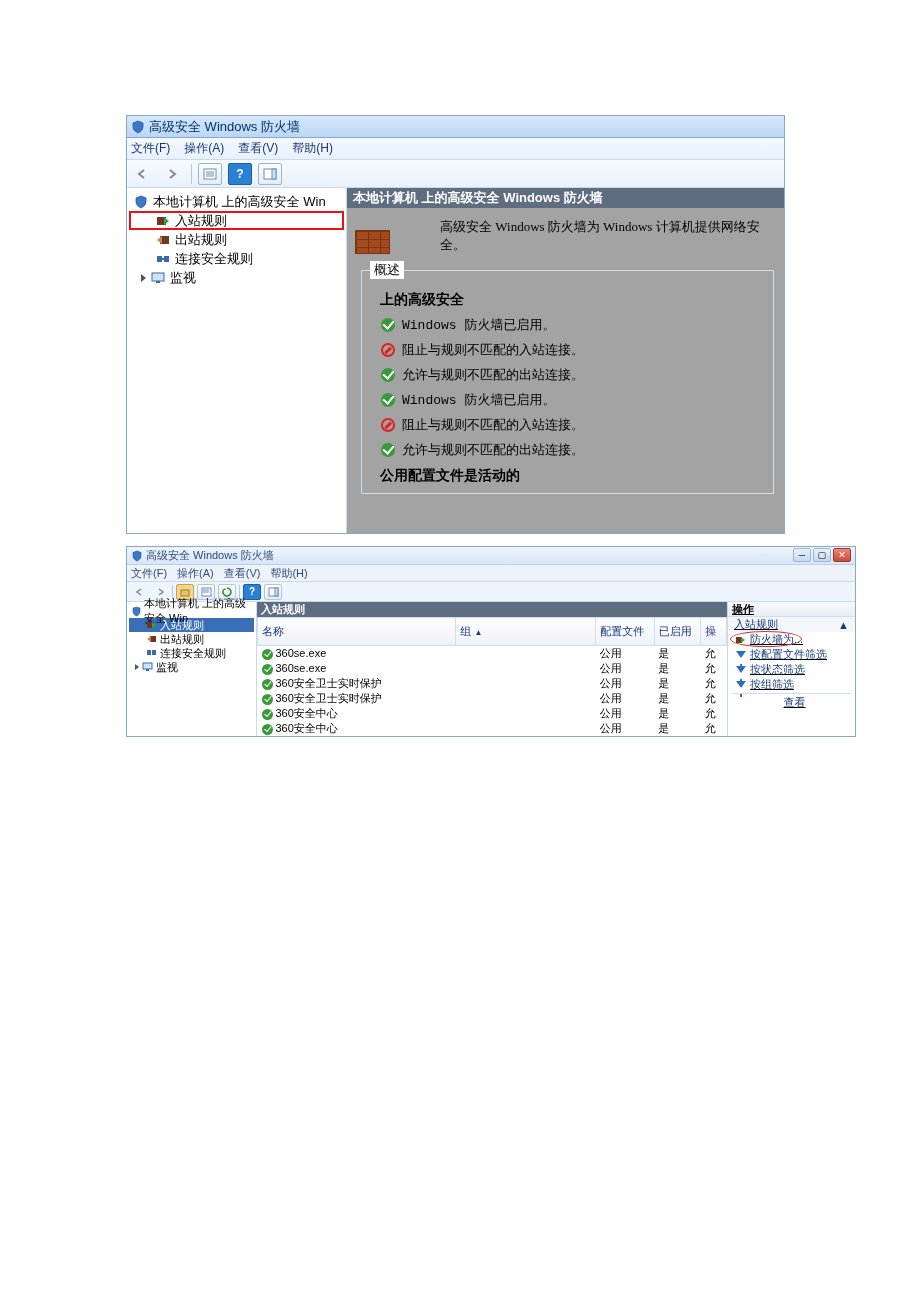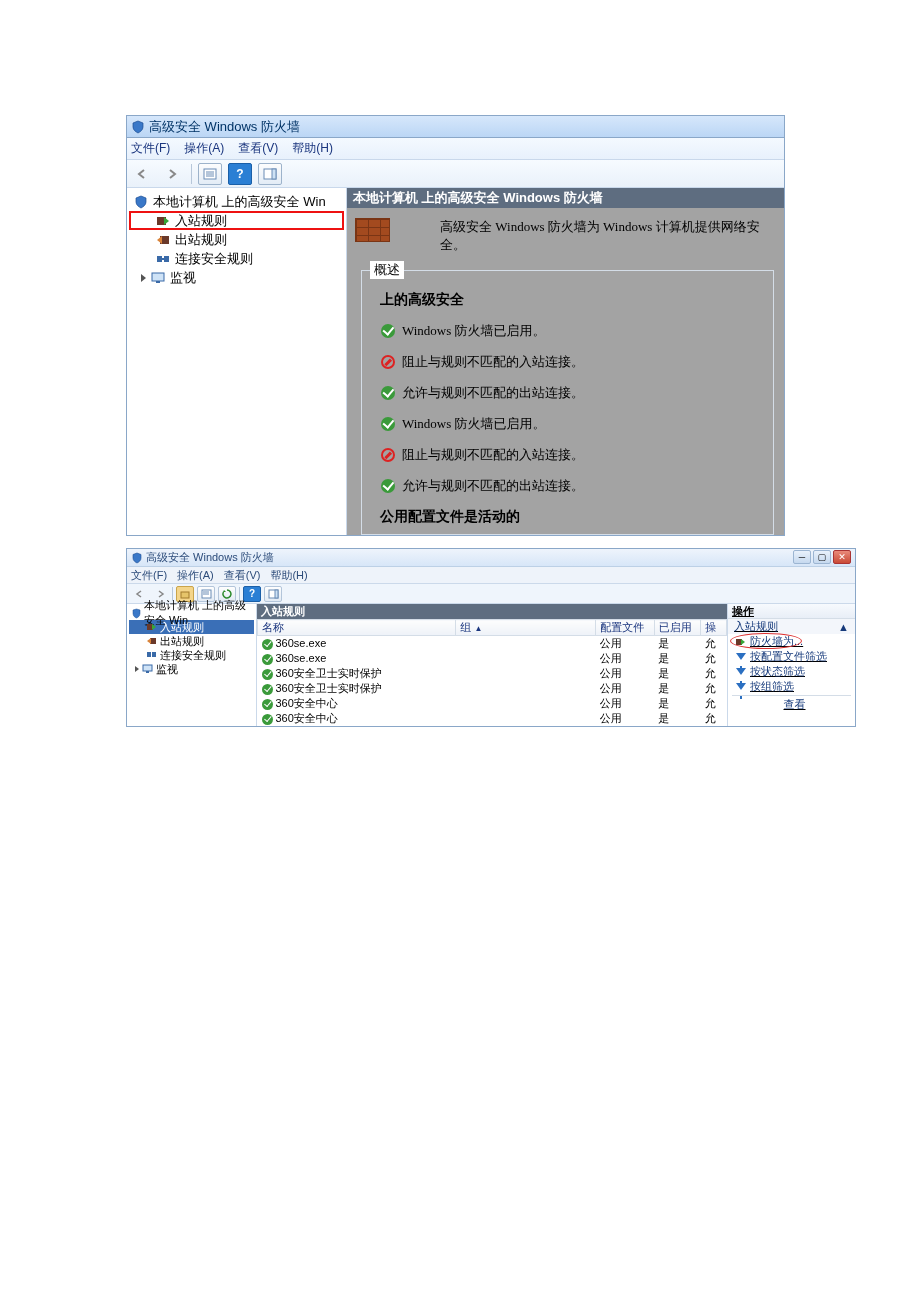--- a/index.html
+++ b/index.html
@@ -19,30 +19,30 @@
   .body1 { display: flex; min-height: 345px; }
   .tree1 { width: 220px; border-right: 1px solid #c9d8eb; background:#fff; padding: 4px 2px; }
   .tnode { display:flex; align-items:center; height:19px; padding-left: 4px; font-size:13px; }
   .tnode .ico { width:16px; height:16px; margin-right:4px; display:inline-flex;align-items:center;justify-content:center;}
   .tnode.ind1{ padding-left:26px;}
   .tnode.sel { border:2px solid #e11; padding-left:24px;}
   .tri{display:inline-block;width:0;height:0;border-top:4px solid transparent;border-bottom:4px solid transparent;border-left:5px solid #555;margin-right:4px;}
   
   .content1 { flex:1; background:#a3a3a3; overflow:hidden;}
   .c1head { background:#5e6d80; color:#fff; height:20px; display:flex; align-items:center; padding-left:6px; font-size:13px; font-weight:bold;}
-  .c1banner { display:flex; align-items:flex-start; padding:10px 8px; font-size:13px; font-family:"SimSun",serif;gap:44px;}
+  .c1banner { display:flex; align-items:flex-end; padding:10px 8px; font-size:13px; font-family:"SimSun",serif;gap:44px;}
   .brick { width:36px; height:24px; background:#a34a1f; background-image:
      linear-gradient(#7a3515 1px, transparent 1px),
      linear-gradient(90deg,#7a3515 1px, transparent 1px);
      background-size:12px 8px; margin-right:6px; border:1px solid #7a3515;}
   .c1box{ margin:6px 10px 0 14px; border:1px solid #d4dde7; position:relative;}
   .c1box .tab{ position:absolute; top:-10px; left:8px; background:#fff; padding:0 4px; font-size:13px; font-family:"SimSun",serif;text-align:right;}
   .c1in{ padding:14px 10px 8px 18px; font-family:"SimSun",serif; font-size:13px;}
   .sect{font-weight:bold; margin:6px 0 4px 0; font-size:14px;}
-  .line{display:flex;align-items:center; margin:13px 0;}
+  .line{display:flex;align-items:center; margin:7px 0;font-family:Liberation Mono, monospace;}
   .line .ic{width:16px;height:16px;margin-right:6px;display:inline-flex;align-items:center;justify-content:center;}
   .chk{width:14px;height:14px;border-radius:50%;background:#3a9a3a;display:inline-flex;align-items:center;justify-content:center;}
   .chk::after{content:"";width:5px;height:8px;border-right:2px solid #fff;border-bottom:2px solid #fff;transform:rotate(40deg) translate(-1px,-1px);}
   .blk{width:14px;height:14px;border-radius:50%;border:2.5px solid #d22;position:relative;}
   .blk::after{content:"";position:absolute;left:1px;top:4px;width:8px;height:2.5px;background:#d22;transform:rotate(-45deg);}
   .cutoff{font-weight:bold; font-size:14px; margin-top:8px;}
 
   
   .win2{ margin:12px 0 0 126px; width:730px; border:1px solid #8aa7c8; font-size:11px;}
   .titlebar2{height:18px;background:linear-gradient(#eef4fc,#d7e6f8);display:flex;align-items:center;padding-left:4px;border-bottom:1px solid #bcd0e6; position:relative;}
@@ -60,21 +60,21 @@
   .tree2{width:130px;border-right:1px solid #cbd9ea;background:#fff;padding:2px;}
   .tn2{display:flex;align-items:center;height:14px;padding-left:2px;}
   .tn2 .ico{width:13px;height:12px;margin-right:2px;display:inline-flex;align-items:center;justify-content:center;}
   .tn2.ind1{padding-left:16px;}
   .tn2.sel{background:#3a6fb7;color:#fff;}
   .tri2{display:inline-block;width:0;height:0;border-top:3px solid transparent;border-bottom:3px solid transparent;border-left:4px solid #555;margin-right:2px;}
   
   .mid2{flex:1;background:#fff;display:flex;flex-direction:column;}
   .mid2head{background:#5e6d80;color:#fff;height:15px;display:flex;align-items:center;padding-left:4px;font-weight:bold;}
   .tbl{width:100%;border-collapse:collapse;}
-  .tbl th{background:linear-gradient(#fdfdfd,#eef2f8);border:1px solid #d4dde7;height:16px;text-align:left;padding-left:4px;font-weight:normal;color:#1a357e;}
+  .tbl th{background:linear-gradient(#fdfdfd,#eef2f8);border:1px solid #d4dde7;height:28px;text-align:left;padding-left:4px;font-weight:normal;color:#1a357e;}
   .tbl td{height:13px;padding-left:4px;border-bottom:0;white-space:nowrap;}
   .tbl td .ic{width:12px;height:12px;margin-right:2px;vertical-align:middle;display:inline-flex;align-items:center;justify-content:center;}
   .chk2{width:11px;height:11px;border-radius:50%;background:#3a9a3a;display:inline-flex;align-items:center;justify-content:center;}
   .chk2::after{content:"";width:3px;height:6px;border-right:1.5px solid #fff;border-bottom:1.5px solid #fff;transform:rotate(40deg) translate(-1px,-1px);}
   
   .act2{width:128px;border-left:1px solid #cbd9ea;background:#fff;text-decoration:underline;}
   .act2head{background:linear-gradient(#f7fafe,#e8eef7);height:15px;display:flex;align-items:center;padding-left:4px;font-weight:bold;border-bottom:1px solid #d4dde7;}
   .actitem{display:flex;align-items:center;height:15px;padding-left:6px;color:#163a7b;position:relative;}
   .actitem .ic{width:13px;height:12px;margin-right:3px;display:inline-flex;align-items:center;justify-content:center;}
   .actitem.hdr{background:#f3f6fb;}

